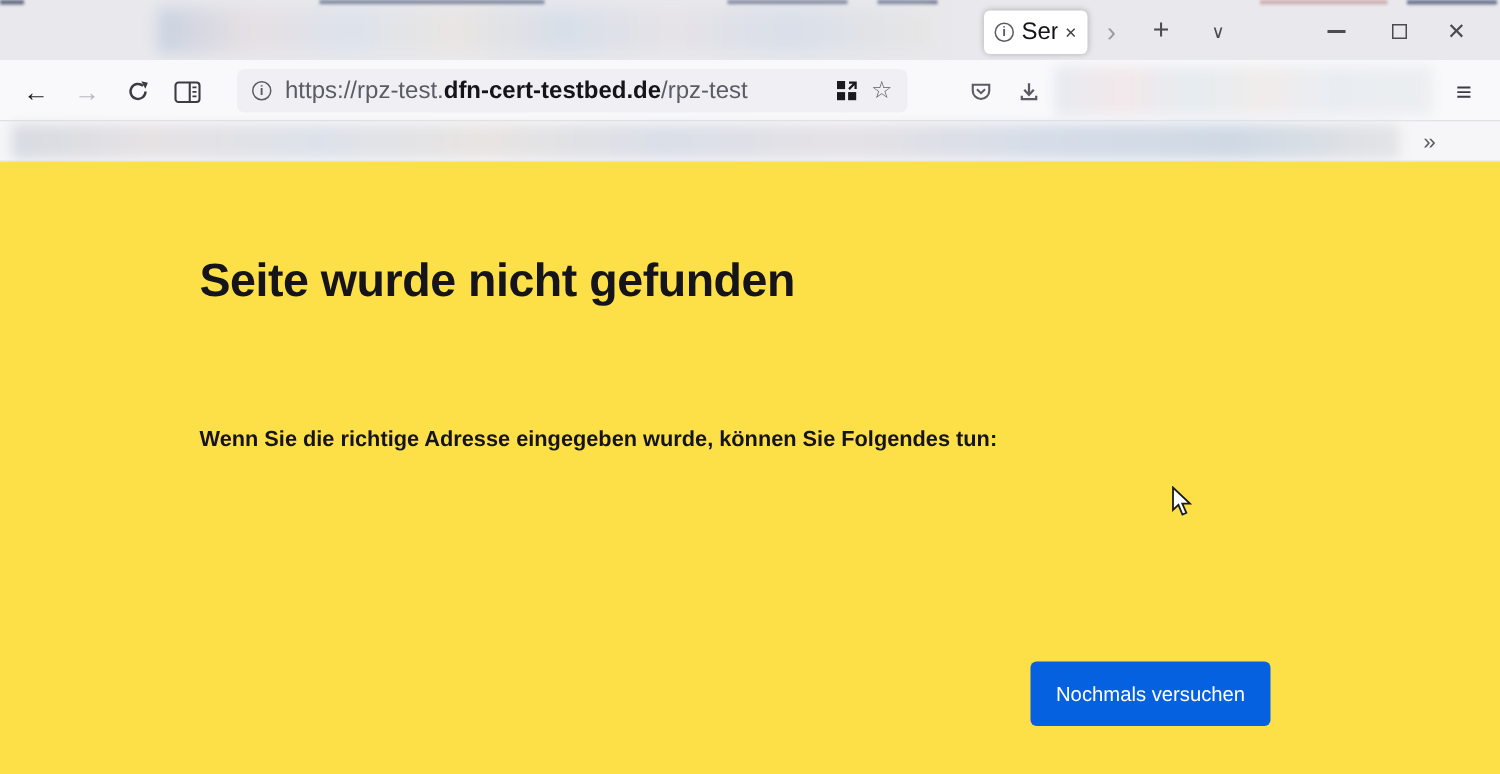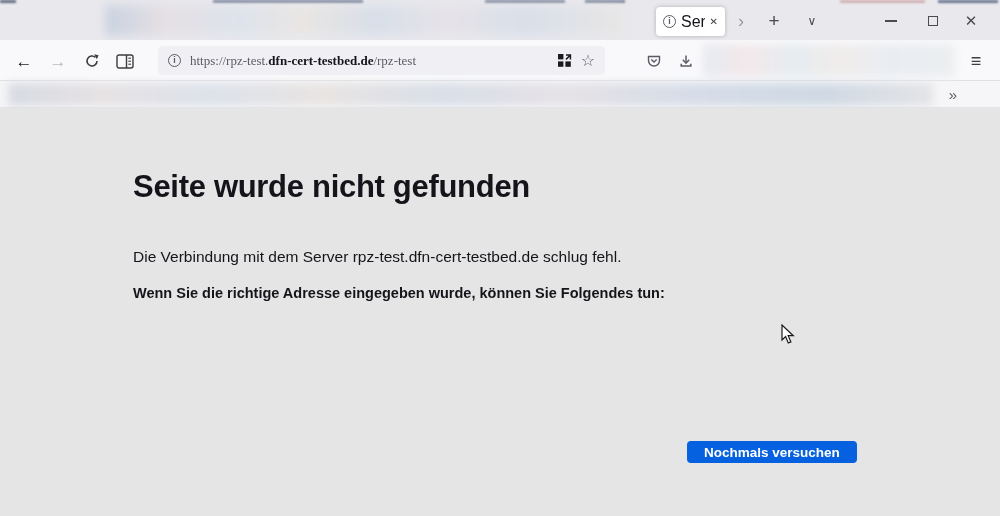--- a/index.html
+++ b/index.html
@@ -21,43 +21,43 @@
   .tb-btn { position:absolute; top:8px; height:26px; display:flex; align-items:center; justify-content:center; color:#4a4a4f; }
   .win-min-bar { width:12px; height:1.5px; background:#4a4a4f; }
   .win-max-box { width:10px; height:10px; border:1.5px solid #4a4a4f; }
 
   
   .navbar { position:absolute; left:0; top:40px; width:1000px; height:41px; background:#f9f9fb; border-bottom:1px solid #e0e0e6; }
   .nav-btn { position:absolute; top:7px; width:28px; height:28px; display:flex; align-items:center; justify-content:center; }
   .glyph17 { font-size:17px; line-height:1; }
   .urlbar { position:absolute; left:158px; top:6px; width:447px; height:29px; background:#f0f0f4; border-radius:5px;
     display:flex; align-items:center; padding:0 10px; gap:9px; }
-  .url-text { font-size:13px; white-space:nowrap; overflow:hidden; flex:1; color:#5b5b66;font-family:Liberation Serif, serif; }
+  .url-text { font-size:16px; white-space:nowrap; overflow:hidden; flex:1; color:#5b5b66; }
   .url-text .domain { color:#15141a; font-weight:600; }
   .blur-pill { position:absolute; left:703px; top:4px; width:252px; height:33px; border-radius:4px; filter:blur(4px);
     background:linear-gradient(90deg,#e7eaf1,#f2e9ea 18%,#e6ecf1 36%,#f0eceb 55%,#e9edf2 74%,#eceef0 100%); }
 
   
   .bookmarksbar { position:absolute; left:0; top:81px; width:1000px; height:27px; background:#f6f6f8;
     border-bottom:1px solid #e3e3e8; box-shadow:0 1px 2px rgba(0,0,0,.05); }
   .bm-blur { position:absolute; left:8px; top:2px; width:925px; height:23px; border-radius:3px; filter:blur(4px);
     background:linear-gradient(90deg,#d7dbe2,#e6e2e4 10%,#dde2ea 22%,#e8e4e2 34%,#dadfe8 47%,#e5e2e6 60%,#d6dde8 74%,#cfd9e4 88%,#e4e4e6 100%); }
   .bm-overflow { position:absolute; left:940px; top:1px; width:26px; height:24px; display:flex; align-items:center;
     justify-content:center; color:#5b5b66; font-size:15px; }
 
   
-  .content { position:absolute; left:0; top:108px; width:1000px; height:408px; background:#e5e5e5;padding-left:44px; }
+  .content { position:absolute; left:0; top:108px; width:1000px; height:408px; background:#fde047;padding-left:44px; }
   .page-title { position:absolute; left:133px; top:61px; font-size:31px; font-weight:700; color:#15141a; letter-spacing:-.3px; }
   .lead { position:absolute; left:133px; top:140px; width:680px; font-size:15.5px; color:#15141a; }
   .advice { position:absolute; left:133px; top:177px; width:680px; font-size:14.5px; font-weight:700; color:#15141a; }
   .bullets { position:absolute; left:133px; top:204px; width:660px; list-style:none; }
   .bullets li { position:relative; padding-left:27px; font-size:14.5px; line-height:26px; color:#15141a; margin-bottom:1px; }
   .bullets li::before { content:"•"; position:absolute; left:13px; top:0; font-size:14px; }
-  .retry-btn { position:absolute; left:687px; top:333px; height:22px; padding:0 17px; background:#0561df; color:#fff;
-    border:none; border-radius:4px; font-family:"Liberation Sans",sans-serif; font-size:13.5px; font-weight:700; cursor:pointer; }
+  .retry-btn { position:absolute; left:687px; top:333px; height:43px; padding:0 17px; background:#0561df; color:#fff;
+    border:none; border-radius:4px; font-family:"Liberation Sans",sans-serif; font-size:13.5px; font-weight:400; cursor:pointer; }
 
   svg.icon { display:block; }
   .cursor { position:absolute; left:781px; top:324px; }
 </style>
 </head>
 <body>
 
 <div class="screen">
 
   <div class="tabbar">
@@ -142,21 +142,20 @@
     <div class="nav-btn" style="left:962px;font-size:18px;color:#3c3c41;">≡</div>
   </div>
 
   <div class="bookmarksbar">
     <div class="bm-blur"></div>
     <div class="bm-overflow">»</div>
   </div>
 
   <div class="content">
     <h1 class="page-title">Seite wurde nicht gefunden</h1>
-    <p class="lead">Die Verbindung mit dem Server rpz-test.dfn-cert-testbed.de schlug fehl.</p>
     <p class="advice">Wenn Sie die richtige Adresse eingegeben wurde, können Sie Folgendes tun:</p>
     <button class="retry-btn">Nochmals versuchen</button>
   </div>
 
   <svg class="cursor" width="15" height="21" viewBox="0 0 15 21">
     <path d="M1 1 L1 16 L4.6 12.6 L7.3 19 L9.9 17.9 L7.2 11.7 L12.3 11.7 Z" fill="#fff" stroke="#1b1b1f" stroke-width="1.2"></path>
   </svg>
 
 </div>
 

